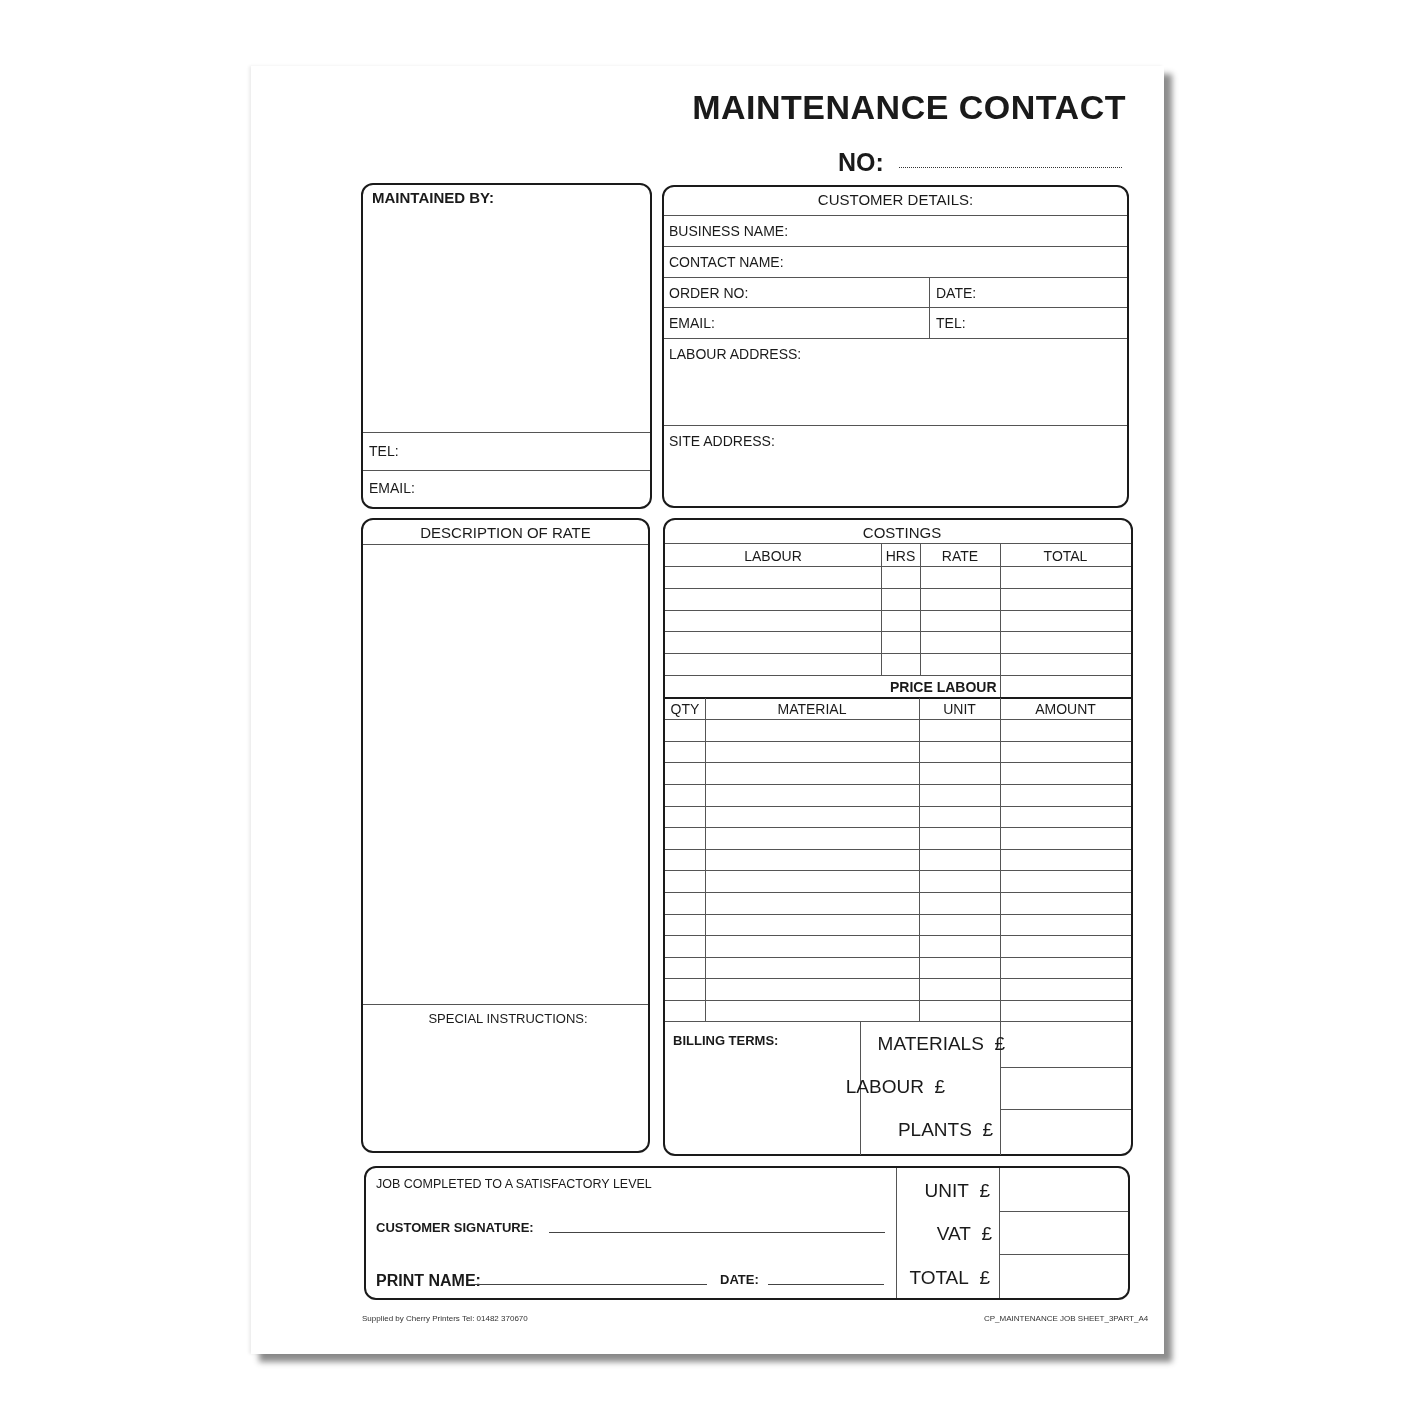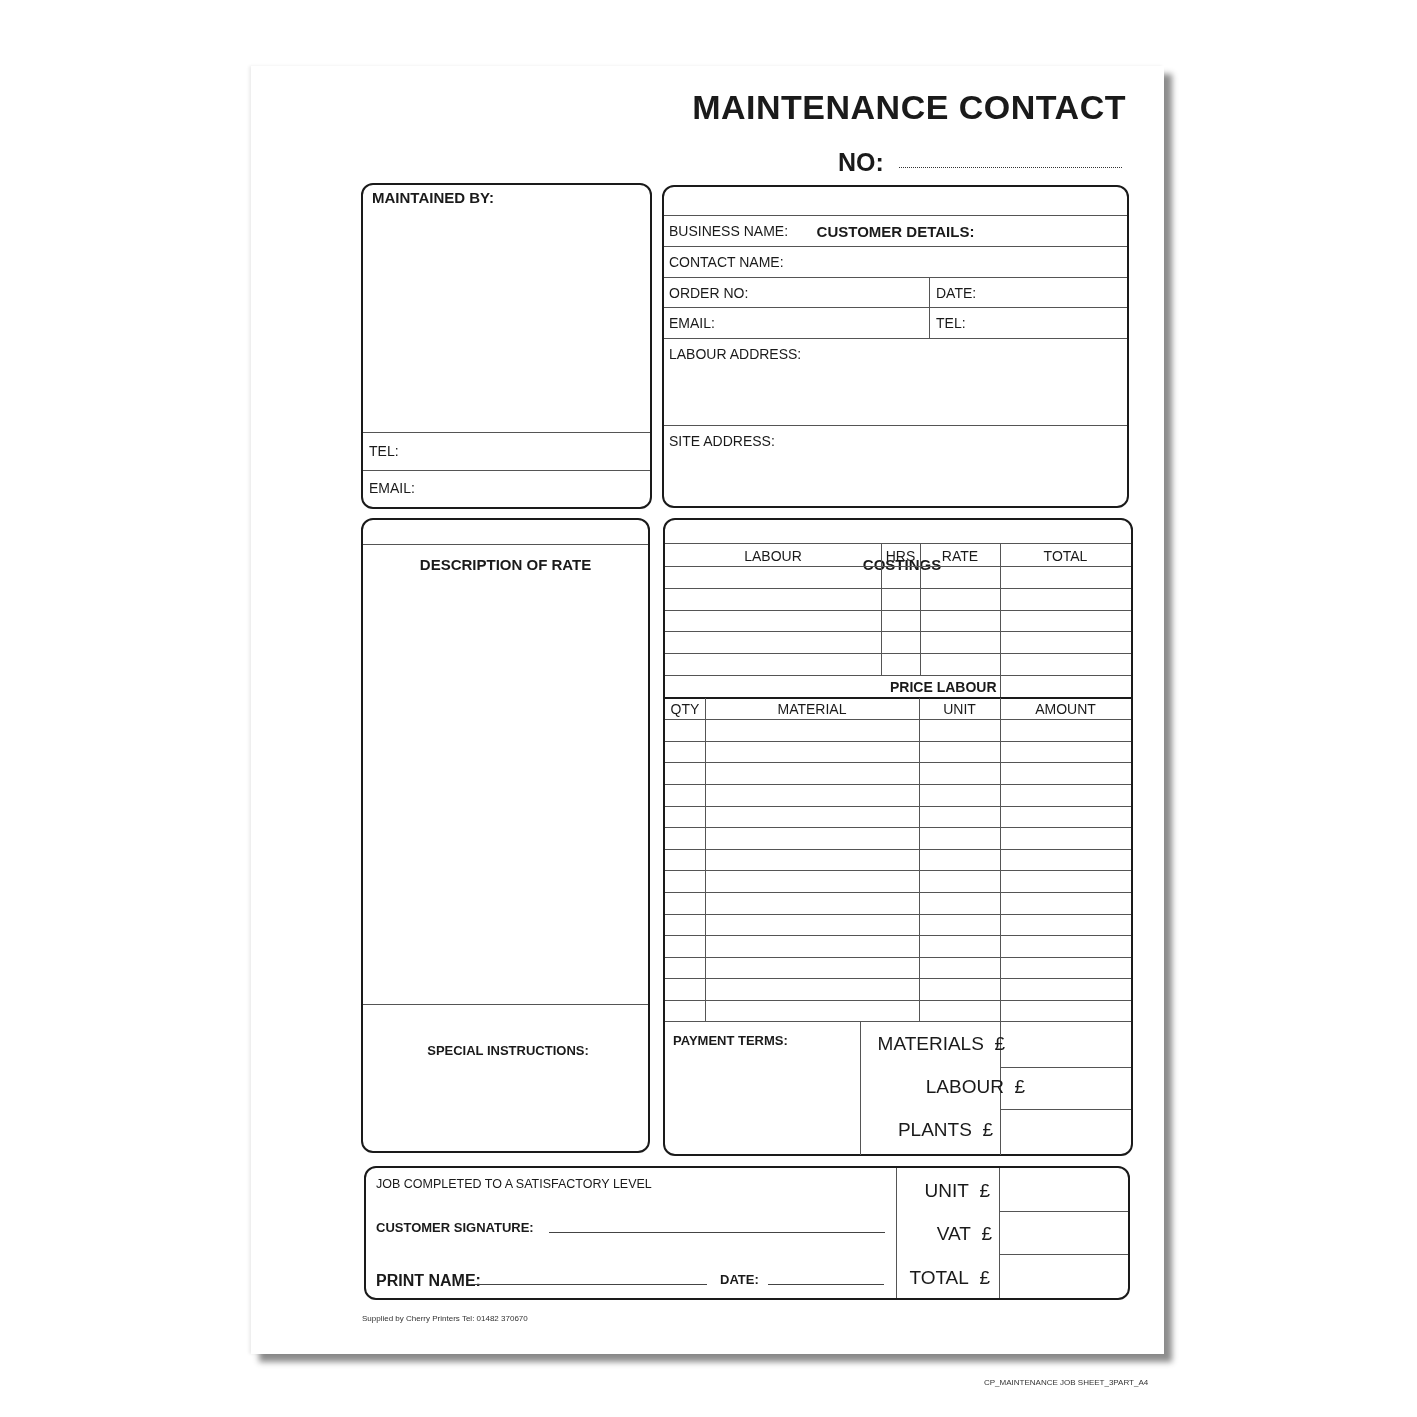--- a/index.html
+++ b/index.html
@@ -17,21 +17,21 @@
     font-weight:bold; font-size:34px; letter-spacing:0.5px; color:#1a1a1a;
   }
   .no-label { position:absolute; left:838px; top:148px; font-weight:bold; font-size:25px; }
   .no-dots { position:absolute; left:899px; top:167px; width:223px; border-bottom:1.5px dotted #333; height:0; }
 
   .box { position:absolute; border:2.5px solid #1a1a1a; border-radius:12px; box-sizing:border-box; background:#fff; }
   .hline { position:absolute; height:0; border-top:1px solid #555; }
   .vline { position:absolute; width:0; border-left:1px solid #555; }
   .lbl { position:absolute; font-size:14px; white-space:nowrap; color:#1a1a1a; }
   .bold { font-weight:bold; }
-  .hdr { position:absolute; font-size:15px; font-weight:bold; text-align:center;margin-top:32px; }
+  .hdr { position:absolute; font-size:15px; font-weight:normal; text-align:center; }
   .colh { position:absolute; font-size:14px; text-align:center; }
   .big { position:absolute; font-size:19px; text-align:right; white-space:nowrap; }
   .field { position:absolute; }
   .sigline { position:absolute; border-bottom:1px solid #444; height:0; }
   .footer { position:absolute; font-size:8px; color:#333; white-space:nowrap; }
 </style>
 </head>
 <body>
 
 <div class="page"></div>
@@ -144,26 +144,26 @@
 <div class="field" style="left:666px;top:936px;width:464px;height:20px;"></div>
 <div class="hline" style="left:665px;top:957px;width:466px;"></div>
 <div class="field" style="left:666px;top:958px;width:464px;height:20px;"></div>
 <div class="hline" style="left:665px;top:978px;width:466px;"></div>
 <div class="field" style="left:666px;top:979px;width:464px;height:20px;"></div>
 <div class="hline" style="left:665px;top:1000px;width:466px;"></div>
 <div class="field" style="left:666px;top:1001px;width:464px;height:20px;"></div>
 <div class="hline" style="left:665px;top:1021px;width:466px;"></div>
 
 <div class="vline" style="left:860px;top:1021px;height:134px;"></div>
-<div class="lbl bold" style="left:673px;top:1033px;font-size:13px;">PAYMENT TERMS:</div>
+<div class="lbl bold" style="left:673px;top:1033px;font-size:13px;">BILLING TERMS:</div>
 <div class="field" style="left:666px;top:1052px;width:192px;height:98px;"></div>
 <div class="big" style="left:860px;top:1033px;width:133px;margin-left:12px;"><span>MATERIALS</span>&nbsp;&nbsp;<span>£</span></div>
 <div class="field" style="left:1001px;top:1022px;width:129px;height:44px;"></div>
 <div class="hline" style="left:1000px;top:1067px;width:131px;"></div>
-<div class="big" style="left:892px;top:1076px;width:133px;"><span>LABOUR</span>&nbsp;&nbsp;<span>£</span></div>
+<div class="big" style="left:812px;top:1076px;width:133px;"><span>LABOUR</span>&nbsp;&nbsp;<span>£</span></div>
 <div class="field" style="left:1001px;top:1068px;width:129px;height:40px;"></div>
 <div class="hline" style="left:1000px;top:1109px;width:131px;"></div>
 <div class="big" style="left:860px;top:1119px;width:133px;"><span>PLANTS</span>&nbsp;&nbsp;<span>£</span></div>
 <div class="field" style="left:1001px;top:1110px;width:129px;height:43px;"></div>
 
 <div class="box" style="left:364px;top:1166px;width:766px;height:134px;"></div>
 <div class="lbl" style="left:376px;top:1177px;font-size:12.5px;">JOB COMPLETED TO A SATISFACTORY LEVEL</div>
 <div class="lbl bold" style="left:376px;top:1220px;font-size:13px;">CUSTOMER SIGNATURE:</div>
 <div class="sigline" style="left:549px;top:1232px;width:336px;"></div>
 <div class="lbl bold" style="left:376px;top:1272px;font-size:16px;">PRINT NAME:</div>
@@ -175,13 +175,13 @@
 <div class="big" style="left:897px;top:1180px;width:93px;"><span>UNIT</span>&nbsp;&nbsp;<span>£</span></div>
 <div class="field" style="left:1000px;top:1169px;width:127px;height:41px;"></div>
 <div class="hline" style="left:999px;top:1211px;width:129px;"></div>
 <div class="big" style="left:899px;top:1223px;width:93px;"><span>VAT</span>&nbsp;&nbsp;<span>£</span></div>
 <div class="field" style="left:1000px;top:1212px;width:127px;height:42px;"></div>
 <div class="hline" style="left:999px;top:1254px;width:129px;"></div>
 <div class="big" style="left:897px;top:1267px;width:93px;"><span>TOTAL</span>&nbsp;&nbsp;<span>£</span></div>
 <div class="field" style="left:1000px;top:1255px;width:127px;height:42px;"></div>
 
 <div class="footer" style="left:362px;top:1314px;">Supplied by Cherry Printers Tel: 01482 370670</div>
-<div class="footer" style="left:984px;top:1378px;text-align:right;">CP_MAINTENANCE JOB SHEET_3PART_A4</div>
+<div class="footer" style="left:984px;top:1314px;text-align:right;">CP_MAINTENANCE JOB SHEET_3PART_A4</div>
 
 </body></html>

